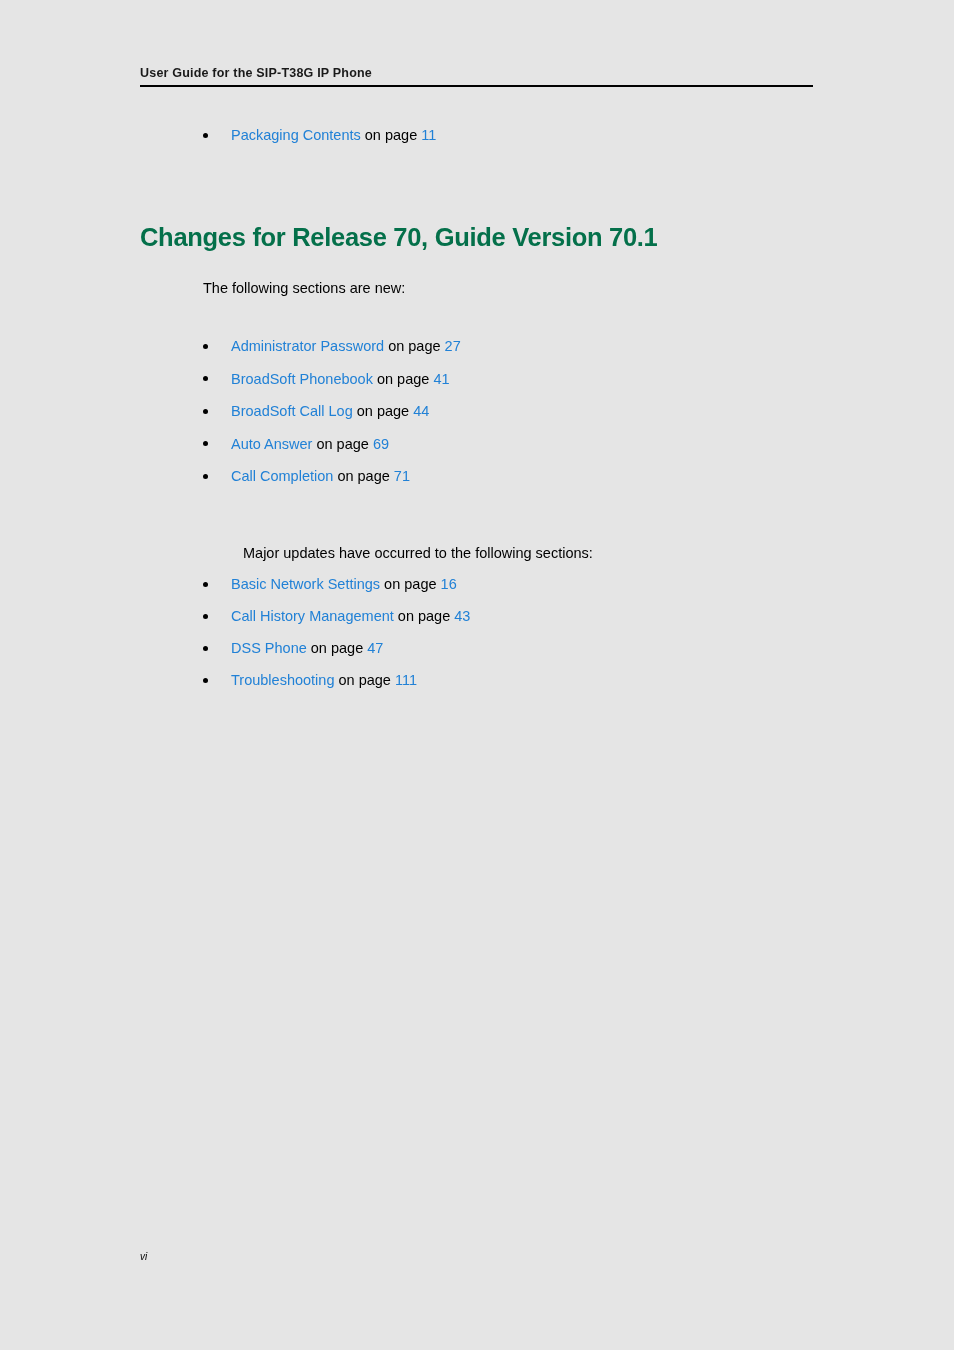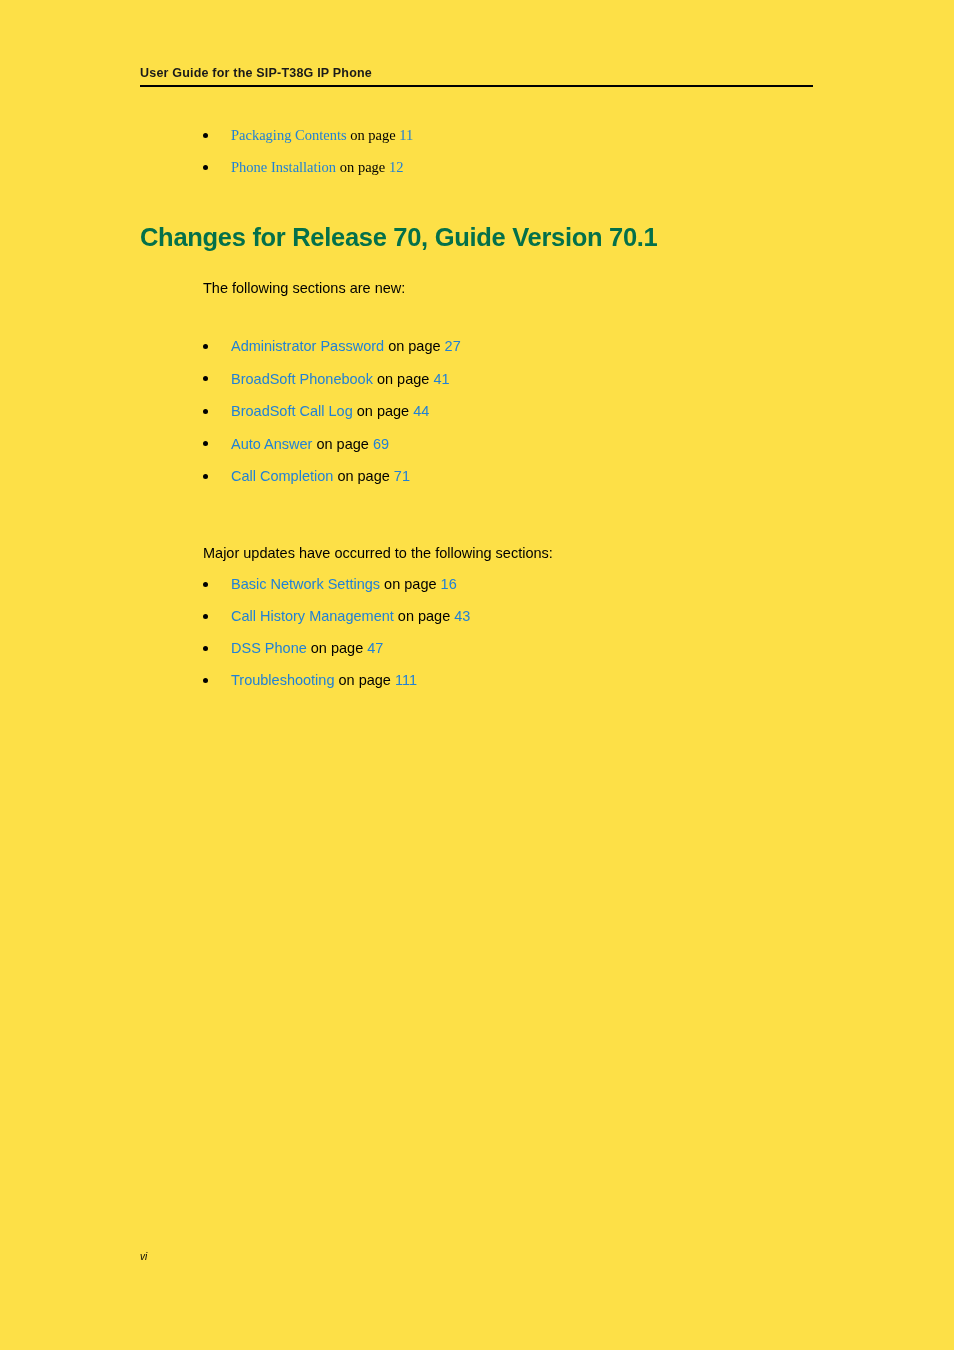--- a/index.html
+++ b/index.html
@@ -6,21 +6,21 @@
   html, body {
     margin: 0;
     padding: 0;
     background: #ffffff;
   }
 
   .page {
     position: relative;
     width: 954px;
     height: 1350px;
-    background: #fde047;
+    background: #e5e5e5;
     font-family: "Liberation Sans", sans-serif;
     color: #000000;
     overflow: hidden;
   }
 
   
   .running-header {
     position: absolute;
     left: 140px;
     top: 66px;
@@ -77,21 +77,21 @@
 
   .plain-text {
     color: #000000;
   }
 
   .page-num {
     color: #2181d6;
   }
 
   
-  #list-intro { top: 119px; font-family: Liberation Serif, serif; }
+  #list-intro { top: 119px; }
   #list-intro .bullet-item { height: 32px; line-height: 32px; }
 
   
   .section-heading {
     position: absolute;
     left: 140px;
     top: 206px;
     font-size: 25.5px;
     font-weight: bold;
     color: #04704a;
@@ -102,21 +102,21 @@
   
   .body-para {
     position: absolute;
     left: 203px;
     font-size: 14.5px;
     color: #000000;
     white-space: nowrap;
   }
 
   #para-new { top: 265px; }
-  #para-updates { top: 530px; }
+  #para-updates { top: 530px; margin-left: 40px; }
 
   
   #list-new { top: 303px; margin-top: 27px; }
   #list-new .bullet-item { height: 32.5px; line-height: 32.5px; }
 
   
   #list-updated { top: 568px; }
   #list-updated .bullet-item { height: 32px; line-height: 32px; }
 
   
@@ -134,21 +134,20 @@
 
 <div class="page">
 
   <div class="running-header">
     <div class="running-header-text">User Guide for the SIP-T38G IP Phone</div>
     <div class="header-rule"></div>
   </div>
 
   <ul class="bullet-list" id="list-intro">
       <li class="bullet-item"><span class="bullet-dot"></span><a class="link-text">Packaging Contents</a><span class="plain-text"> on page </span><span class="page-num">11</span></li>
-      <li class="bullet-item"><span class="bullet-dot"></span><a class="link-text">Phone Installation</a><span class="plain-text"> on page </span><span class="page-num">12</span></li>
     </ul>
 
   <h1 class="section-heading">Changes for Release 70, Guide Version 70.1</h1>
 
   <p class="body-para" id="para-new">The following sections are new:</p>
 
   <ul class="bullet-list" id="list-new">
       <li class="bullet-item"><span class="bullet-dot"></span><a class="link-text">Administrator Password</a><span class="plain-text"> on page </span><span class="page-num">27</span></li>
       <li class="bullet-item"><span class="bullet-dot"></span><a class="link-text">BroadSoft Phonebook</a><span class="plain-text"> on page </span><span class="page-num">41</span></li>
       <li class="bullet-item"><span class="bullet-dot"></span><a class="link-text">BroadSoft Call Log</a><span class="plain-text"> on page </span><span class="page-num">44</span></li>

